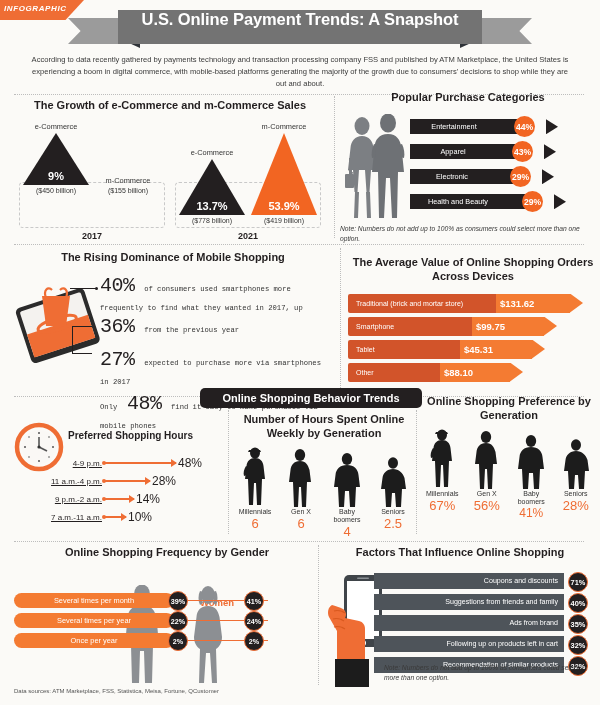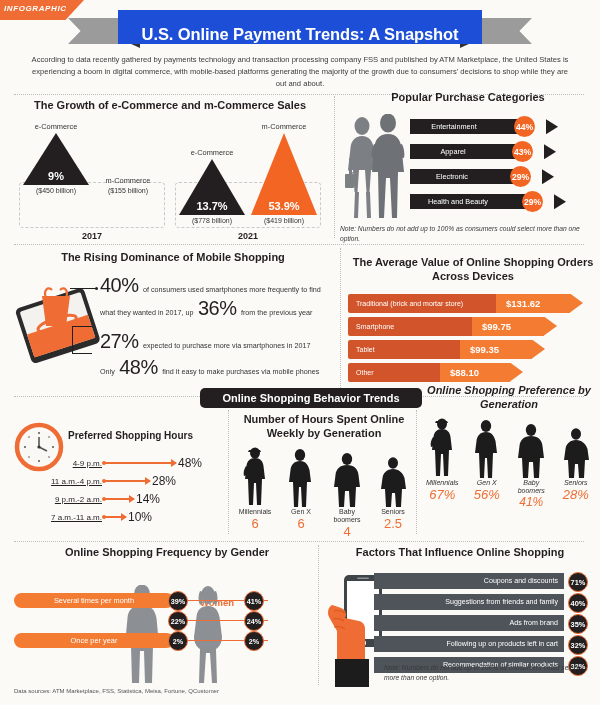--- a/index.html
+++ b/index.html
@@ -30,21 +30,21 @@
   .ribbon-tail {
     position: absolute; top: 12px; height: 26px; width: 70px; background: #9b9b9b;
   }
   .ribbon-tail.left  { left: 68px;  clip-path: polygon(0 0, 100% 0, 100% 100%, 0 100%, 18% 50%); }
   .ribbon-tail.right { right: 68px; clip-path: polygon(0 0, 100% 0, 82% 50%, 100% 100%, 0 100%); }
   .ribbon-fold { position: absolute; top: 32px; width: 22px; height: 10px; background: #2f3338; }
   .ribbon-fold.l { left: 118px; clip-path: polygon(0 0, 100% 0, 100% 100%); }
   .ribbon-fold.r { right: 118px; clip-path: polygon(0 0, 100% 0, 0 100%); }
   .ribbon-main {
     position: absolute; left: 118px; right: 118px; top: 4px; height: 34px;
-    background: #1d4ed8; display: flex; align-items: flex-end; justify-content: center;
+    background: #737373; display: flex; align-items: flex-start; justify-content: center;
   }
   .ribbon-main h1 { color: #fff; font-size: 16.5px; font-weight: bold; letter-spacing: -.1px; }
 
   
   .intro {
     position: absolute; top: 54px; left: 28px; width: 544px;
     font-size: 7.6px; line-height: 1.55; text-align: center; color: #3a3a3a;
   }
 
   
@@ -99,38 +99,38 @@
     position: absolute; top: 0; width: 21px; height: 21px; border-radius: 50%;
     background: #f26522; color: #fff; font-size: 8.6px; font-weight: bold;
     display: flex; align-items: center; justify-content: center;
   }
   .note { font-size: 6.7px; font-style: italic; color: #3a3a3a; line-height: 1.4; }
 
   
   #mobile { position: absolute; left: 14px; top: 250px; width: 318px; }
   .mob-body { position: relative; height: 110px; margin-top: 8px; }
   .tablet-ill { position: absolute; left: 0; top: 4px; }
-  .mob-text { position: absolute; left: 86px; top: 2px; width: 232px; }
+  .mob-text { position: absolute; left: 86px; top: 2px; width: 232px; font-family: Liberation Mono, monospace; }
   .big-num { font-size: 20px; font-weight: normal; letter-spacing: -.5px; }
   .sm-txt { font-size: 7.2px; color: #333; line-height: 1.5; }
   .mob-p1 { }
   .mob-p2 { margin-top: 10px; }
   .mob-p3 { margin-top: 3px; }
   .connector { position: absolute; border-left: 1.2px solid #231f20; }
   .connector-h { position: absolute; border-top: 1.2px solid #231f20; }
   .dot { position: absolute; width: 3px; height: 3px; background: #231f20; border-radius: 50%; }
 
   
   #avgvalue { position: absolute; left: 348px; top: 255px; width: 250px; }
   .av-rows { margin-top: 10px; }
   .av-row { position: relative; height: 19px; margin-bottom: 4px; }
   .av-base { position: absolute; left: 0; top: 0; height: 19px; background: #d2542a; border-radius: 2px 0 0 2px; display: flex; align-items: center; }
   .av-base .lbl { color: #fff; font-size: 7px; padding-left: 8px; white-space: nowrap; }
   .av-head { position: absolute; top: 0; height: 19px; background: #f47b32; display: flex; align-items: center; justify-content: flex-start; }
-  .av-head .amt { color: #fff; font-size: 9.5px; font-weight: bold; padding-left: 10px; }
+  .av-head .amt { color: #fff; font-size: 9.5px; font-weight: bold; padding-left: 4px; }
   .av-tip { position: absolute; top: 0; width: 13px; height: 19px; background: #f47b32; clip-path: polygon(0 0, 100% 50%, 0 100%); }
 
   
   .banner {
     position: absolute; left: 200px; top: 388px; width: 222px; height: 20px;
     background: #231f20; border-radius: 5px;
     display: flex; align-items: center; justify-content: center;
   }
   .banner span { color: #fff; font-size: 11px; font-weight: bold; }
 
@@ -147,21 +147,21 @@
     border-left: 6px solid #ef6d34; border-top: 4px solid transparent; border-bottom: 4px solid transparent;
   }
   .hr-arrow::before {
     content: ''; position: absolute; left: -2px; top: -1.5px; width: 4px; height: 4px;
     background: #ef6d34; border-radius: 50%;
   }
   .hr-val { font-size: 12px; color: #231f20; }
 
   
   #genhours { position: absolute; left: 232px; top: 412px; width: 184px; }
-  #genpref  { position: absolute; left: 420px; top: 383px; width: 178px; font-style: italic; }
+  #genpref  { position: absolute; left: 420px; top: 394px; width: 178px; }
   .gen-figs { display: flex; justify-content: space-around; align-items: flex-end; margin-top: 6px; height: 60px; }
   .gen-labels { display: flex; justify-content: space-around; margin-top: 1px; }
   .gen-cell { width: 44px; text-align: center; }
   .gen-name { font-size: 7px; color: #333; line-height: 1.15; }
   .gen-val { font-size: 13px; color: #ef6d34; }
   .gen-val.small { font-size: 12px; }
 
   
   #gender { position: absolute; left: 14px; top: 545px; width: 306px; }
   .gen-body { position: relative; height: 118px; margin-top: 10px; }
@@ -395,21 +395,21 @@
         <div class="av-head" style="left:124px; width:72px">
             <span class="amt">$99.75</span>
           </div>
         <div class="av-tip" style="left:196px"></div>
       </div>
       <div class="av-row">
         <div class="av-base" style="width:116px">
             <span class="lbl">Tablet</span>
           </div>
         <div class="av-head" style="left:112px; width:72px">
-            <span class="amt">$99.35</span>
+            <span class="amt">$45.31</span>
           </div>
         <div class="av-tip" style="left:184px"></div>
       </div>
       <div class="av-row">
         <div class="av-base" style="width:96px">
             <span class="lbl">Other</span>
           </div>
         <div class="av-head" style="left:92px; width:70px">
             <span class="amt">$88.10</span>
           </div>
@@ -587,20 +587,21 @@
       </svg>
 
       <div class="freq-rows">
         <div class="freq-row">
           <div class="freq-pill">Several times per month</div>
           <div class="freq-line" style="left:160px; width:94px;"></div>
           <div class="freq-dot" style="left:154px">39%</div>
           <div class="freq-dot" style="left:230px">41%</div>
         </div>
         <div class="freq-row">
+          <div class="freq-pill">Several times per year</div>
           <div class="freq-line" style="left:160px; width:94px;"></div>
           <div class="freq-dot" style="left:154px">22%</div>
           <div class="freq-dot" style="left:230px">24%</div>
         </div>
         <div class="freq-row">
           <div class="freq-pill">Once per year</div>
           <div class="freq-line" style="left:160px; width:94px;"></div>
           <div class="freq-dot" style="left:154px">2%</div>
           <div class="freq-dot" style="left:230px">2%</div>
         </div>

